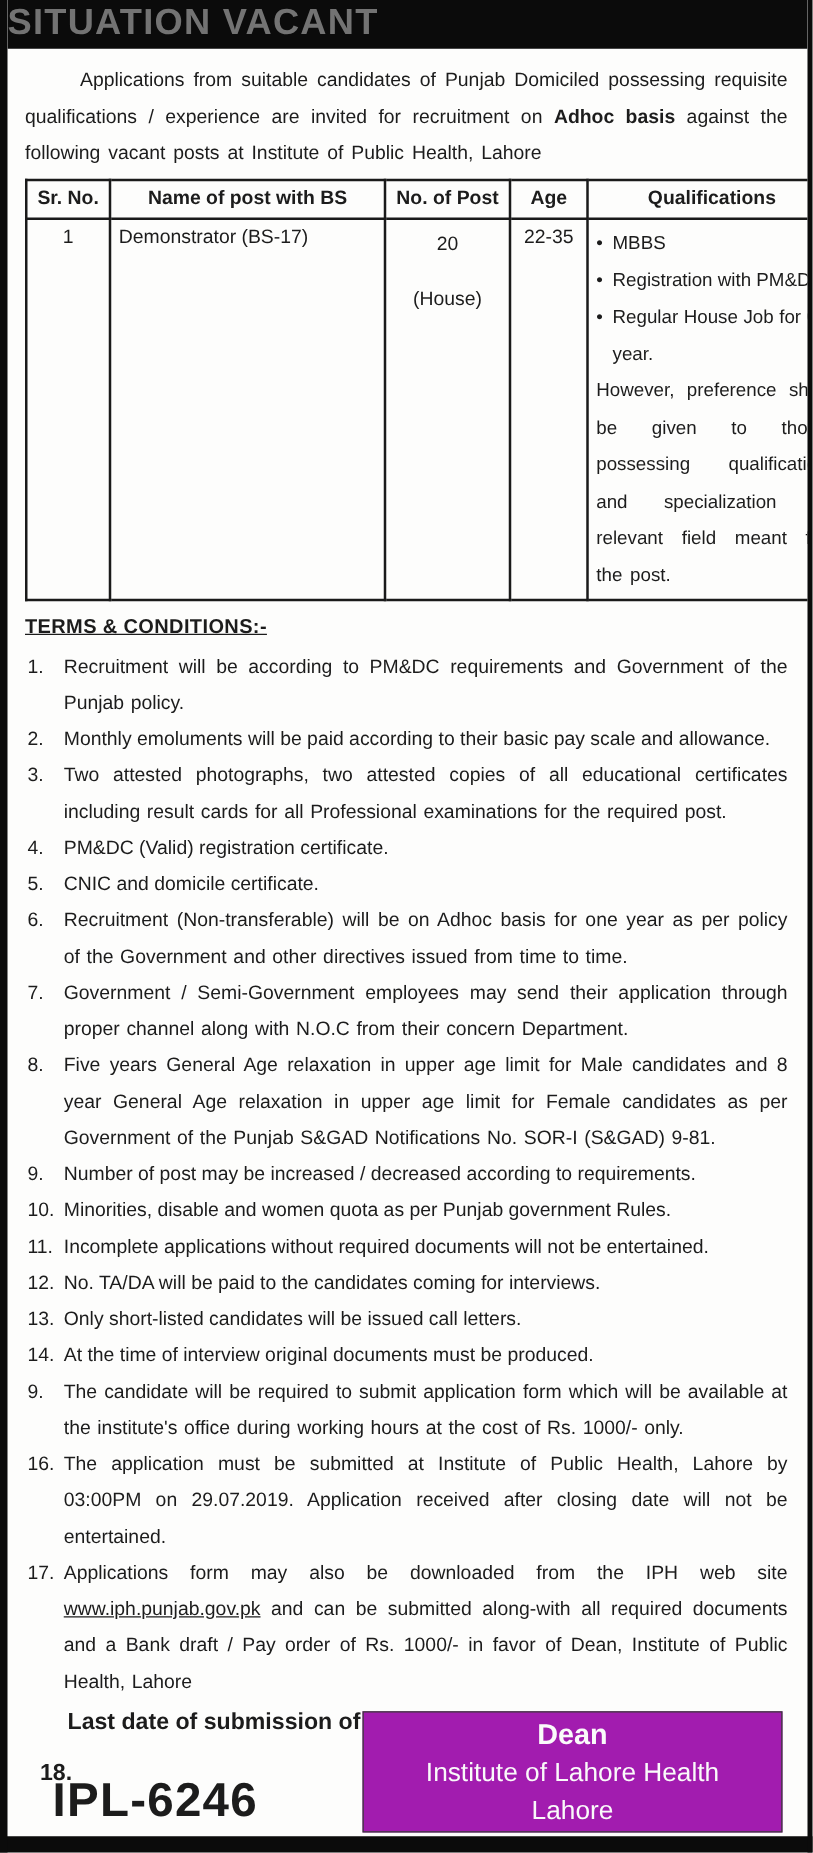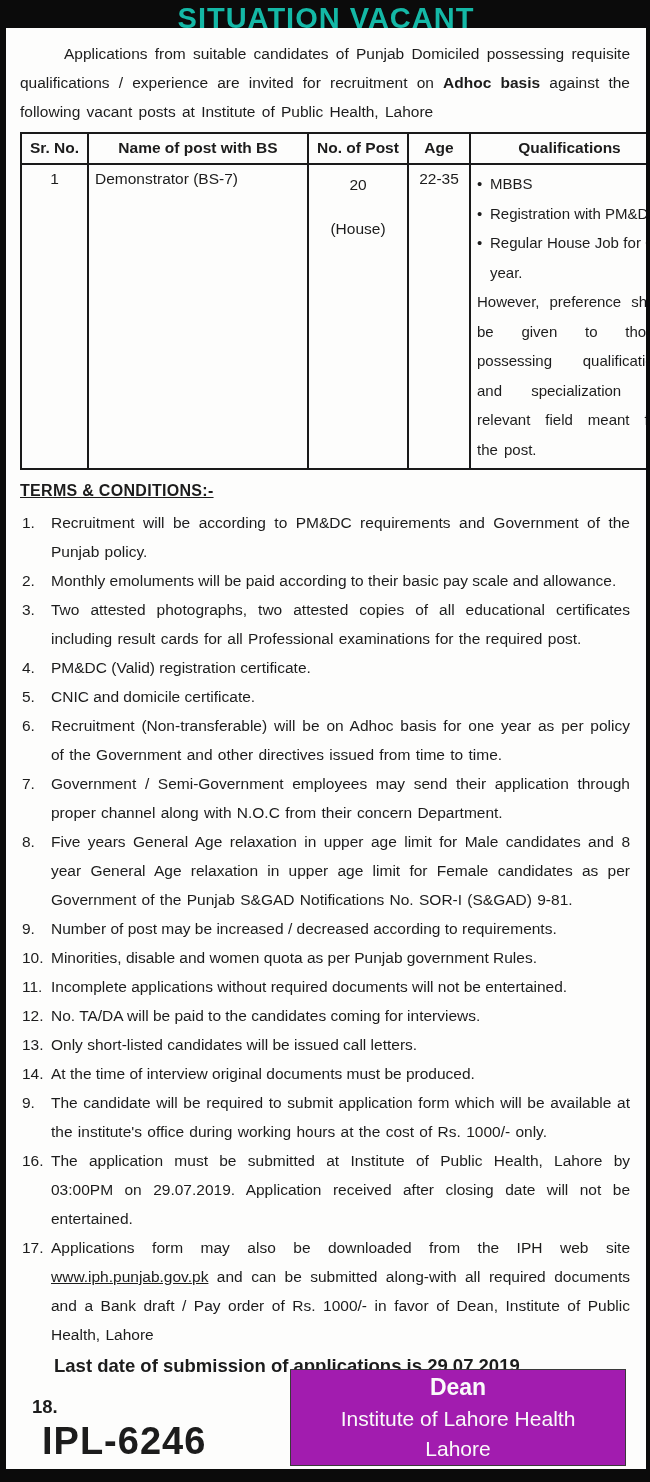--- a/index.html
+++ b/index.html
@@ -13,24 +13,24 @@
     position: relative;
     width: 650px;
     height: 1482px;
     background: #fdfdfc;
     border-left: 6px solid #0b0b0b;
     border-right: 4px solid #0b0b0b;
     border-bottom: 13px solid #0b0b0b;
     overflow: hidden;
   }
   .title-bar {
-    height: 28px;
+    height: 39px;
     background: #0b0b0b;
-    color: #14b8a6;
-    text-align: center;
+    color: #737373;
+    text-align: left;
     font-weight: bold;
     font-size: 29px;
     line-height: 37px;
     letter-spacing: 1px;
   }
   .intro {
     margin: 11px 16px 6px 14px;
     font-size: 15.5px;
     line-height: 29px;
     text-align: justify;
@@ -156,21 +156,21 @@
     <tbody>
         <tr>
       <th class="col-sr">Sr. No.</th>
       <th class="col-name">Name of post with BS</th>
       <th class="col-no">No. of Post</th>
       <th class="col-age">Age</th>
       <th class="col-qual">Qualifications</th>
     </tr>
     <tr>
       <td class="center">1</td>
-      <td>Demonstrator (BS-7)</td>
+      <td>Demonstrator (BS-17)</td>
       <td class="center cell-no">
         <div>20</div>
         <div>(House)</div>
       </td>
       <td class="center">22-35</td>
       <td class="qual-cell">
         <div class="qual-bullet">MBBS</div>
         <div class="qual-bullet">Registration with PM&amp;DC</div>
         <div class="qual-bullet">Regular House Job for 01 year.</div>
         <div class="qual-note">However, preference shall be given to those possessing qualification and specialization in relevant field meant for the post.</div>

